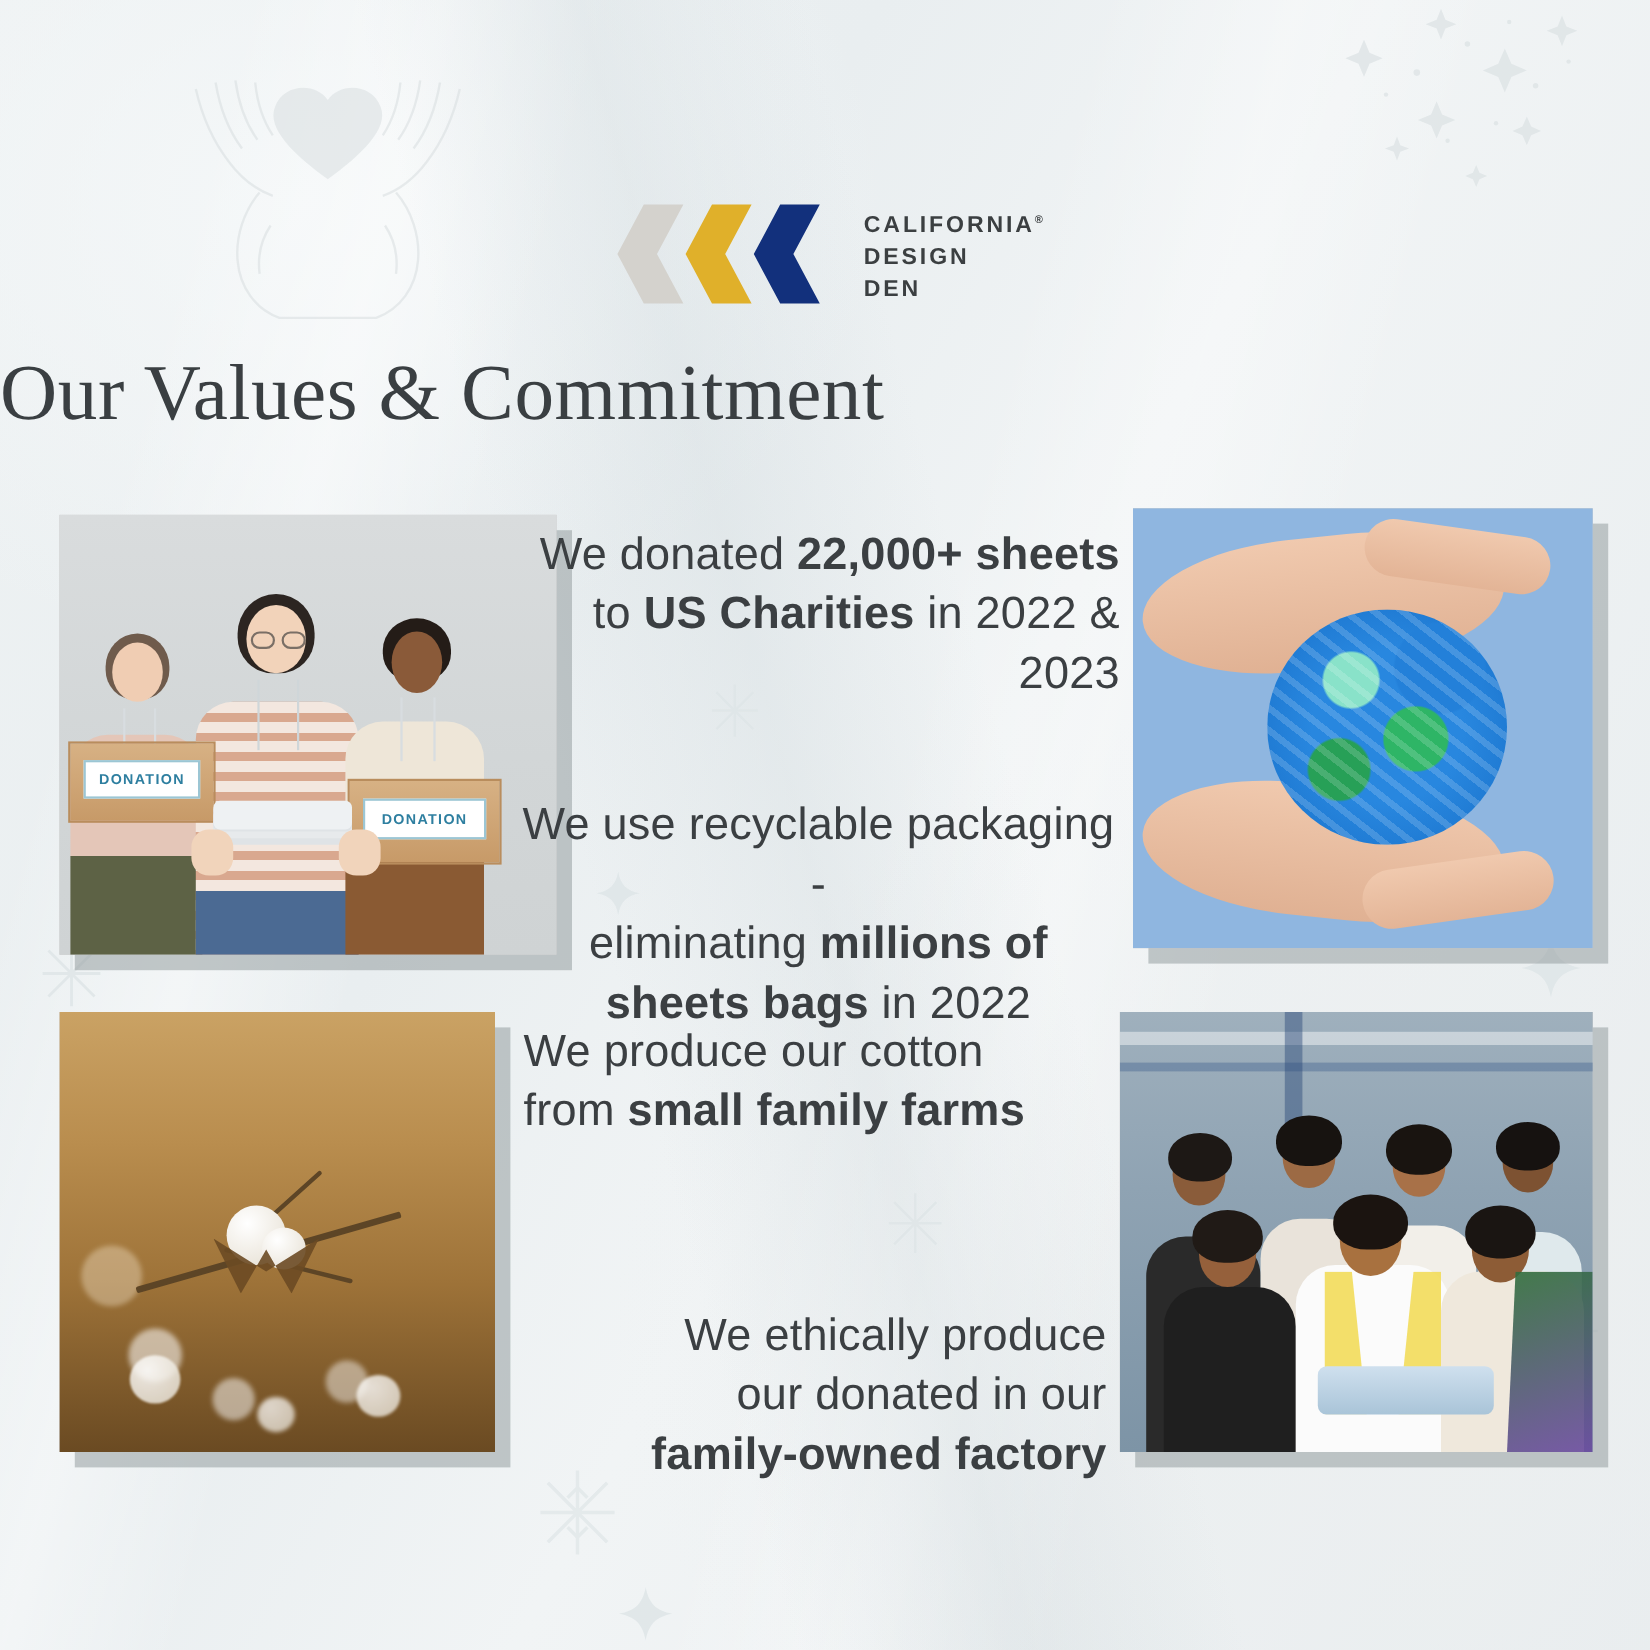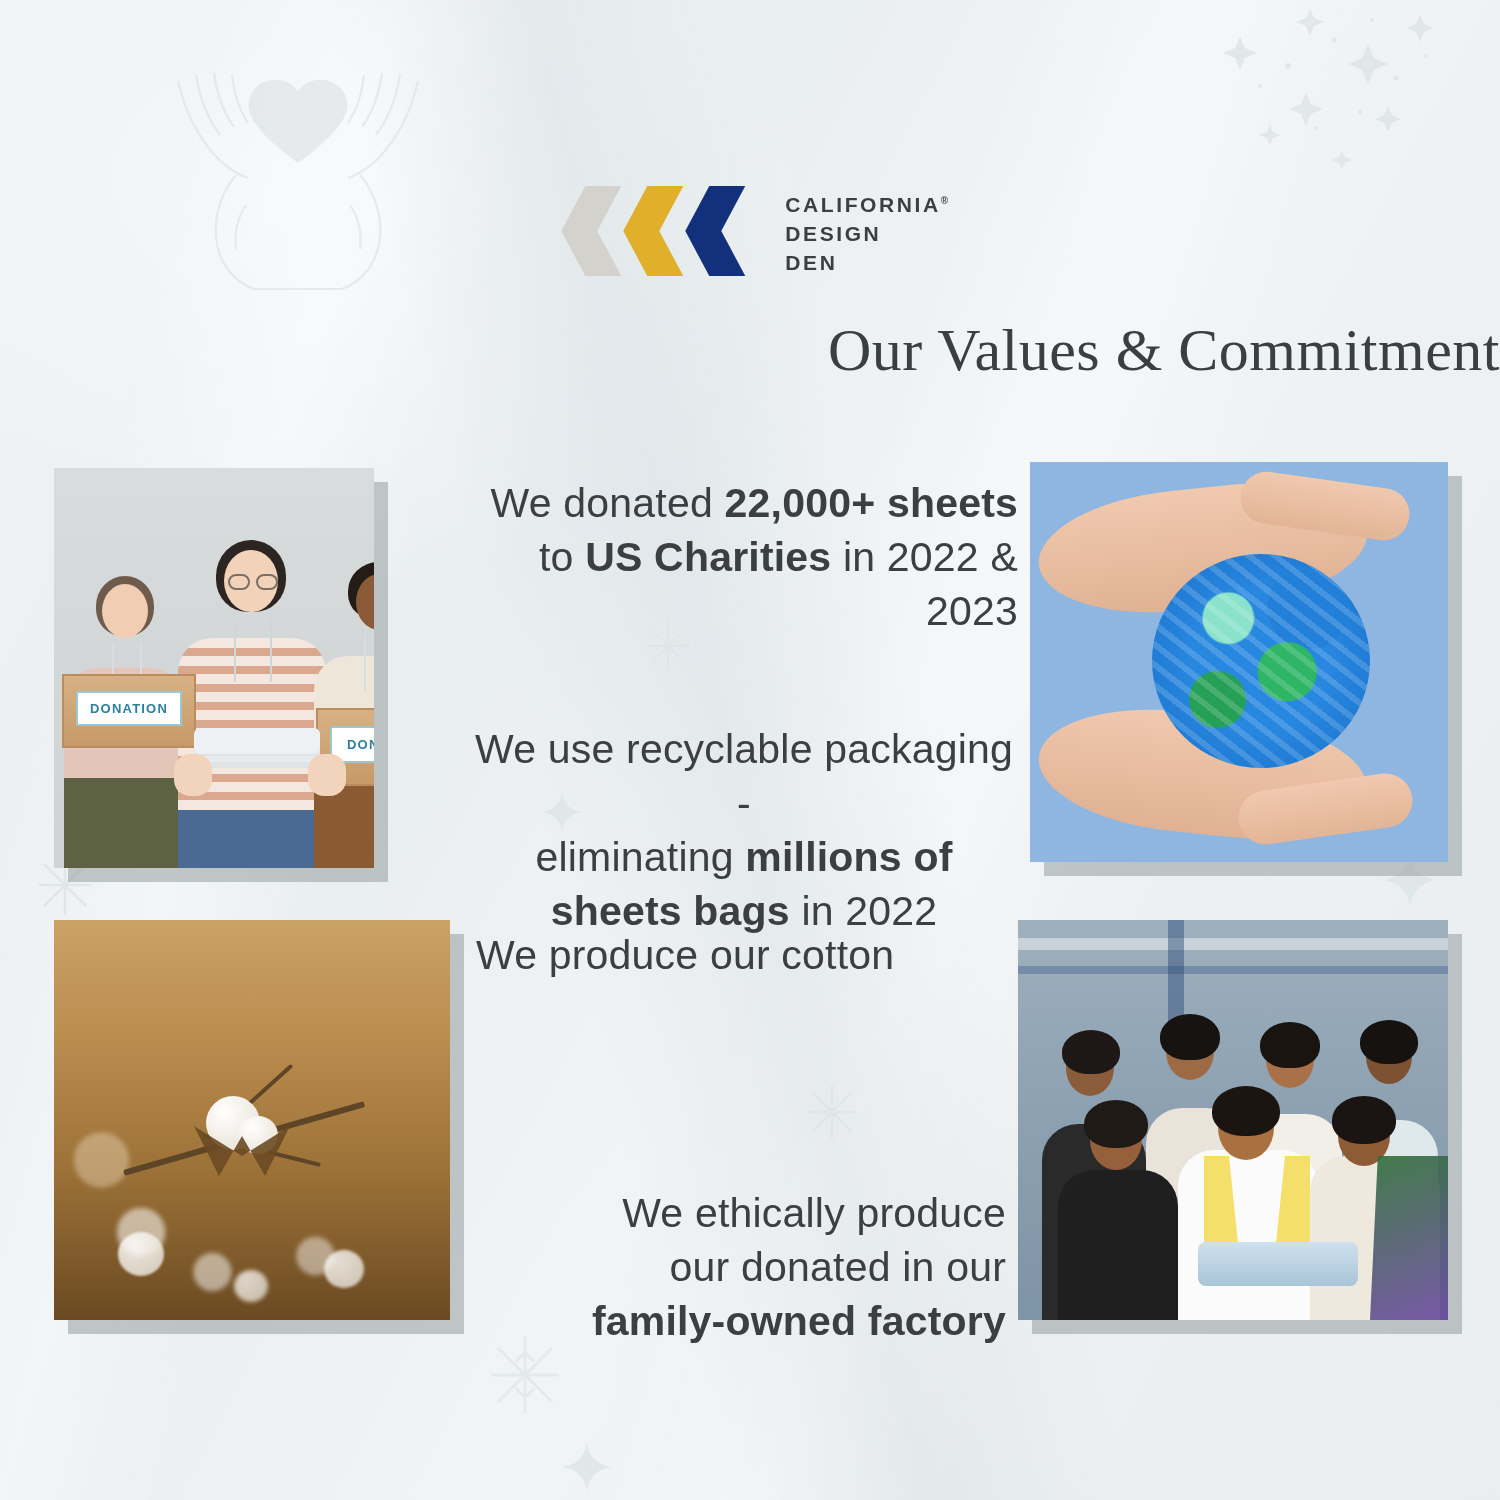--- a/index.html
+++ b/index.html
@@ -41,23 +41,23 @@
   .wm-snow{position:absolute;pointer-events:none;color:#dfe6e8;opacity:.85;}
 
   
   .logo-wrap{position:absolute;left:50%;transform:translateX(-50%);top:176px;display:flex;align-items:center;gap:36px;}
   .logo-marks{display:flex;align-items:center;}
   .logo-text{font-family:"Liberation Sans",sans-serif;font-weight:700;letter-spacing:2.6px;
     color:#3b3f41;font-size:21px;line-height:29px;}
   .logo-text sup{font-size:10px;vertical-align:super;font-weight:700;}
 
   h1.title{
-    position:absolute;left:0;right:0;top:316px;margin:0;text-align:right;
+    position:absolute;left:0;right:0;top:316px;margin:0;text-align:left;
     font-family:"Liberation Serif", serif;
-    font-weight:400;font-size:60px;color:#3a3f42;letter-spacing:.5px;
+    font-weight:400;font-size:72px;color:#3a3f42;letter-spacing:.5px;
   }
 
   
   .photo{position:absolute;box-shadow:14px 14px 0 0 rgba(150,158,160,.55);overflow:hidden;background:#ccc;}
   .photo .inner{position:absolute;inset:0;}
 
   
   .txt{position:absolute;color:#3b3f42;font-size:41px;line-height:1.32;letter-spacing:.2px;}
   .txt b{font-weight:700;}
 
@@ -198,21 +198,21 @@
     </svg>
     <div class="logo-text">
       <div><span>CALIFORNIA</span><sup>®</sup></div>
       <div>DESIGN</div>
       <div>DEN</div>
     </div>
   </div>
 
   <h1 class="title">Our Values &amp; Commitment</h1>
 
-  <div class="photo" id="p1" style="left:54px;top:468px;width:320px;height:400px;">
+  <div class="photo" id="p1" style="left:54px;top:468px;width:452px;height:400px;">
     <div class="inner">
       <div class="bg"></div>
 
       <div class="person" style="left:6px;width:128px;height:300px;">
         <div class="body" style="left:4px;bottom:0;width:120px;height:200px;background:linear-gradient(180deg,#e4c6b8 0 55%,#5d6245 55%);"></div>
         <div class="hair" style="left:36px;top:8px;width:58px;height:60px;background:#6f5b4c;"></div>
         <div class="head" style="left:42px;top:16px;width:46px;height:54px;background:#f0cdb3;"></div>
         <div style="position:absolute;left:52px;top:76px;width:26px;height:60px;border-left:2px solid #d8dde0;border-right:2px solid #d8dde0;"></div>
       </div>
 
@@ -325,20 +325,21 @@
   </div>
 
   <div class="txt" style="left:470px;top:722px;width:548px;text-align:center;">
     <div>We use recyclable packaging -</div>
     <div>eliminating <b>millions of</b></div>
     <div><b>sheets bags</b> in 2022</div>
   </div>
 
   <div class="txt" style="left:476px;top:928px;width:540px;text-align:left;">
     <div>We produce our cotton</div>
+    <div>from <b>small family farms</b></div>
   </div>
 
   <div class="txt" style="left:470px;top:1186px;width:536px;text-align:right;">
     <div>We ethically produce</div>
     <div>our donated in our</div>
     <div><b>family-owned factory</b></div>
   </div>
 
 </div>
 

